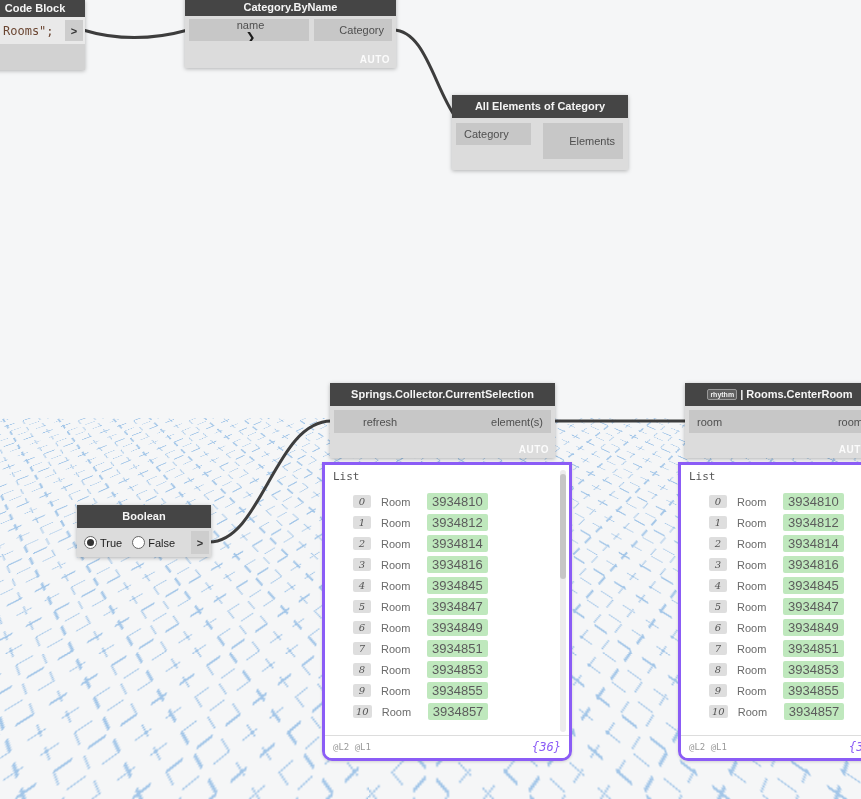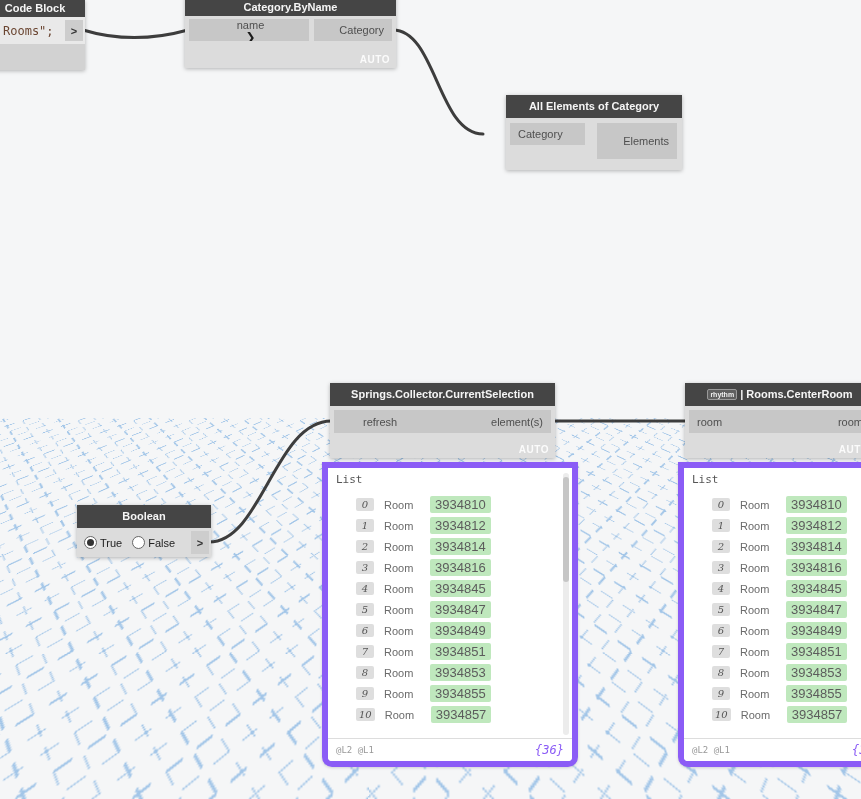--- a/index.html
+++ b/index.html
@@ -61,21 +61,21 @@
   .radio{width:11px;height:11px;border:1px solid #666;border-radius:50%;background:#fff;display:inline-block;position:relative;flex:none;}
   .radio.checked::after{content:'';position:absolute;inset:2px;background:#333;border-radius:50%;}
   .radio-label{font-size:11px;color:#222;margin:0 10px 0 3px;}
   
   .pkg-badge{
     display:inline-block;font-size:7px;line-height:9px;padding:0 2px;margin-right:3px;
     border:1px solid #9a9a9a;background:#5f5f5f;color:#eee;border-radius:2px;vertical-align:1px;
   }
   
   .preview{
-    position:absolute;background:#fff;border:6px solid #8b5cf6;
+    position:absolute;background:#fff;border:3px solid #8b5cf6;
     border-radius:0 0 10px 10px;z-index:2;overflow:hidden;
     box-shadow:0 1px 3px rgba(0,0,0,.15);
   }
   .list-label{position:absolute;top:5px;left:8px;font-family:"DejaVu Sans Mono",monospace;font-size:11px;color:#555;}
   .rows{position:absolute;top:26px;left:0;right:0;}
   .row{height:21px;display:flex;align-items:center;padding-left:28px;}
   .idx{
     min-width:12px;text-align:center;background:#dedede;border-radius:2px;
     font-family:"DejaVu Serif",serif;font-style:italic;font-size:10px;color:#555;padding:1px 3px;
   }
@@ -121,21 +121,21 @@
       <span>name</span>
       <span class="chev">❯</span>
     </div>
     <div class="port out" style="right:4px;top:3px;width:62px;height:22px;">
       <span>Category</span>
     </div>
     <div class="lacing">AUTO</div>
   </div>
 </div>
 
-<div class="node" style="left:506px;top:95px;width:176px;">
+<div class="node" style="left:452px;top:95px;width:176px;">
   <div class="node-header">All Elements of Category</div>
   <div class="node-body" style="height:52px;">
     <div class="port in" style="left:4px;top:5px;width:62px;height:22px;justify-content:flex-start;">
       <span>Category</span>
     </div>
     <div class="port out" style="right:5px;top:5px;width:64px;height:36px;">
       <span>Elements</span>
     </div>
   </div>
 </div>

